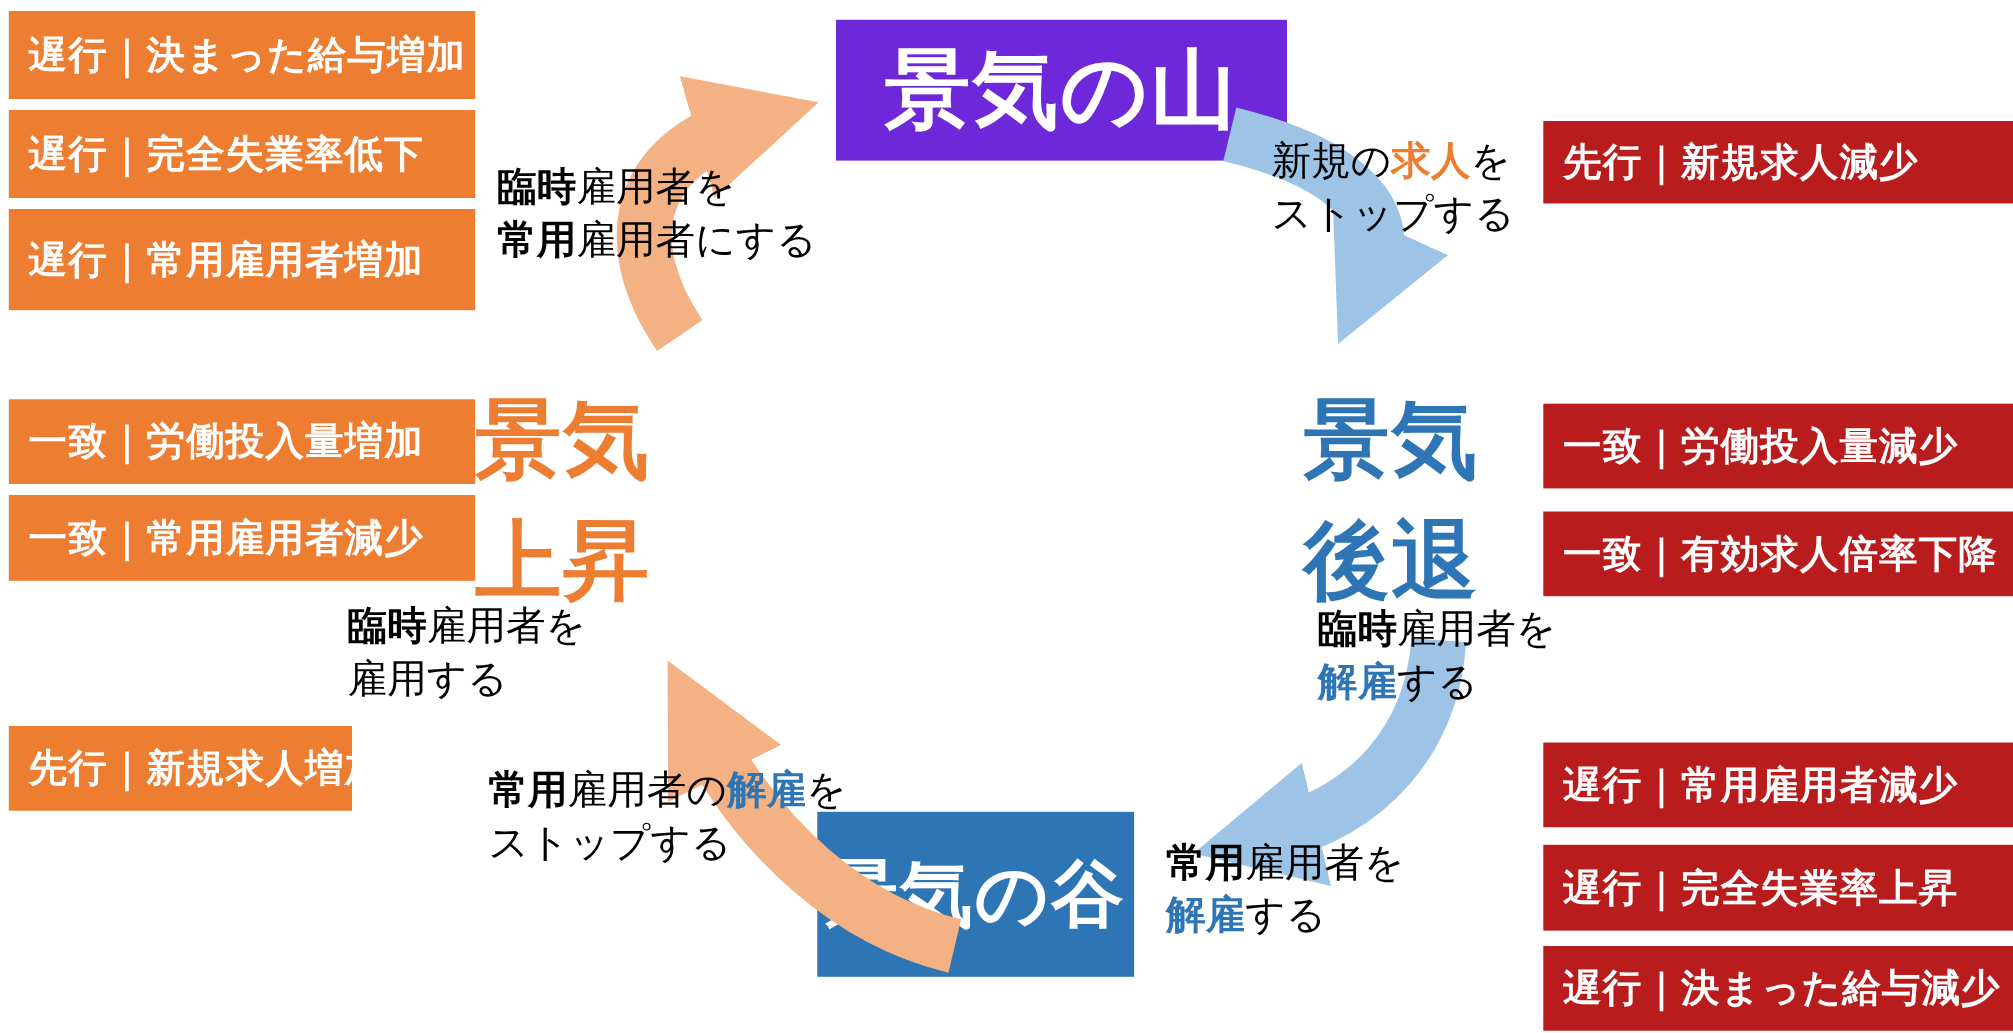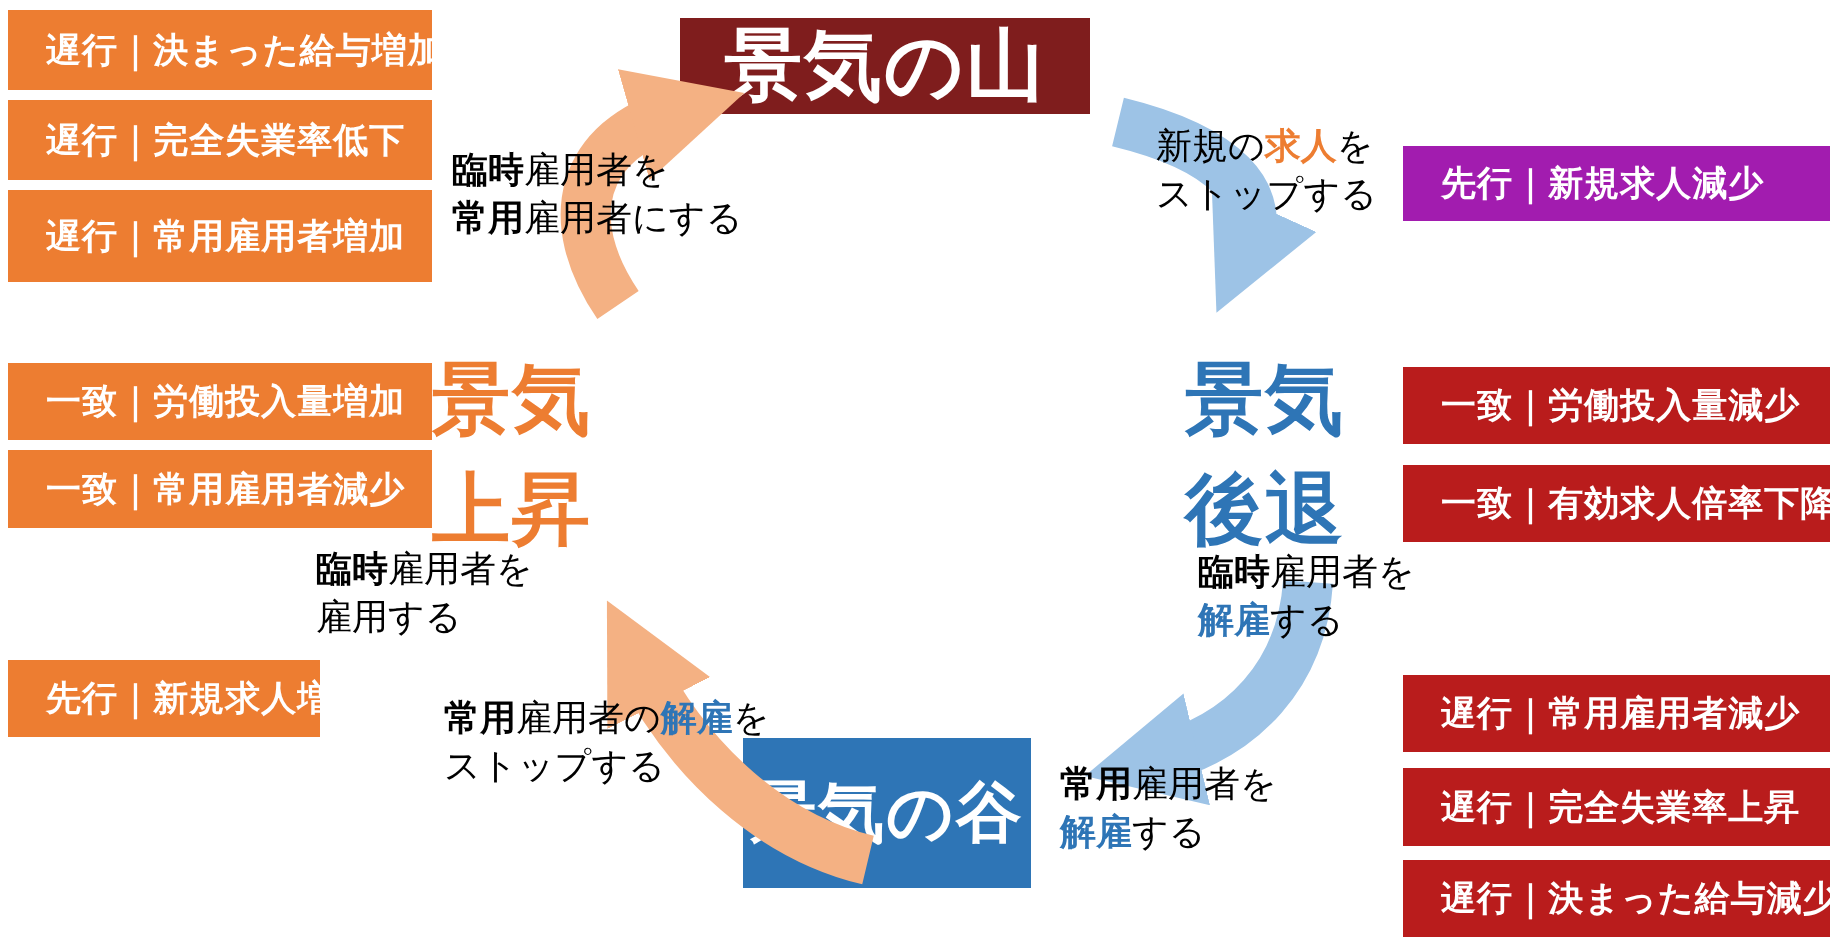--- a/index.html
+++ b/index.html
@@ -3,44 +3,44 @@
 <meta charset="utf-8">
 <style>
   html,body{margin:0;padding:0;background:#fff;}
   #stage{
     position:relative;width:1830px;height:939px;background:#ffffff;overflow:hidden;
     font-family:"Liberation Sans","DejaVu Sans",sans-serif;
   }
   
   .box{
     position:absolute;display:flex;align-items:center;box-sizing:border-box;
-    color:#fff;font-weight:bold;font-size:35px;padding-left:38px;letter-spacing:1px;
+    color:#fff;font-weight:bold;font-size:35px;padding-left:18px;letter-spacing:1px;
     white-space:nowrap;z-index:1;
   }
   .orange{background:#ED7D31;}
   .blue{background:#b91c1c;}
-  .blueBright{background:#a21caf;margin-top:36px;}
+  .blueBright{background:#b91c1c;}
   .bL1{left:8px;top:10px;width:424px;height:80px;}
   .bL2{left:8px;top:100px;width:424px;height:80px;}
   .bL3{left:8px;top:190px;width:424px;height:92px;}
   .bL4{left:8px;top:363px;width:424px;height:77px;}
   .bL5{left:8px;top:450px;width:424px;height:78px;}
   .bL6{left:8px;top:660px;width:312px;height:77px;}
   .bR1{left:1403px;top:110px;width:427px;height:75px;}
   .bR2{left:1403px;top:367px;width:427px;height:77px;}
   .bR3{left:1403px;top:465px;width:427px;height:77px;}
   .bR4{left:1403px;top:675px;width:427px;height:77px;}
   .bR5{left:1403px;top:768px;width:427px;height:78px;}
   .bR6{left:1403px;top:860px;width:427px;height:77px;}
   
   .node{
     position:absolute;display:flex;align-items:center;justify-content:center;
     color:#fff;font-weight:bold;z-index:1;letter-spacing:2px;
   }
-  .peak{left:680px;top:18px;width:410px;height:96px;font-size:78px;background:#7f1d1d;}
+  .peak{left:760px;top:18px;width:410px;height:128px;font-size:78px;background:#6d28d9;}
   .trough{left:743px;top:738px;width:288px;height:150px;font-size:66px;background:#2E75B6;}
   
   .word{
     position:absolute;width:190px;text-align:left;font-weight:bold;
     font-size:78px;line-height:110px;z-index:1;letter-spacing:2px;
   }
   .expansion{left:432px;top:344px;color:#ED7D31;}
   .recession{left:1185px;top:344px;color:#2E75B6;}
   
   .ann{position:absolute;font-size:36px;line-height:48px;color:#000;z-index:3;white-space:nowrap;}

